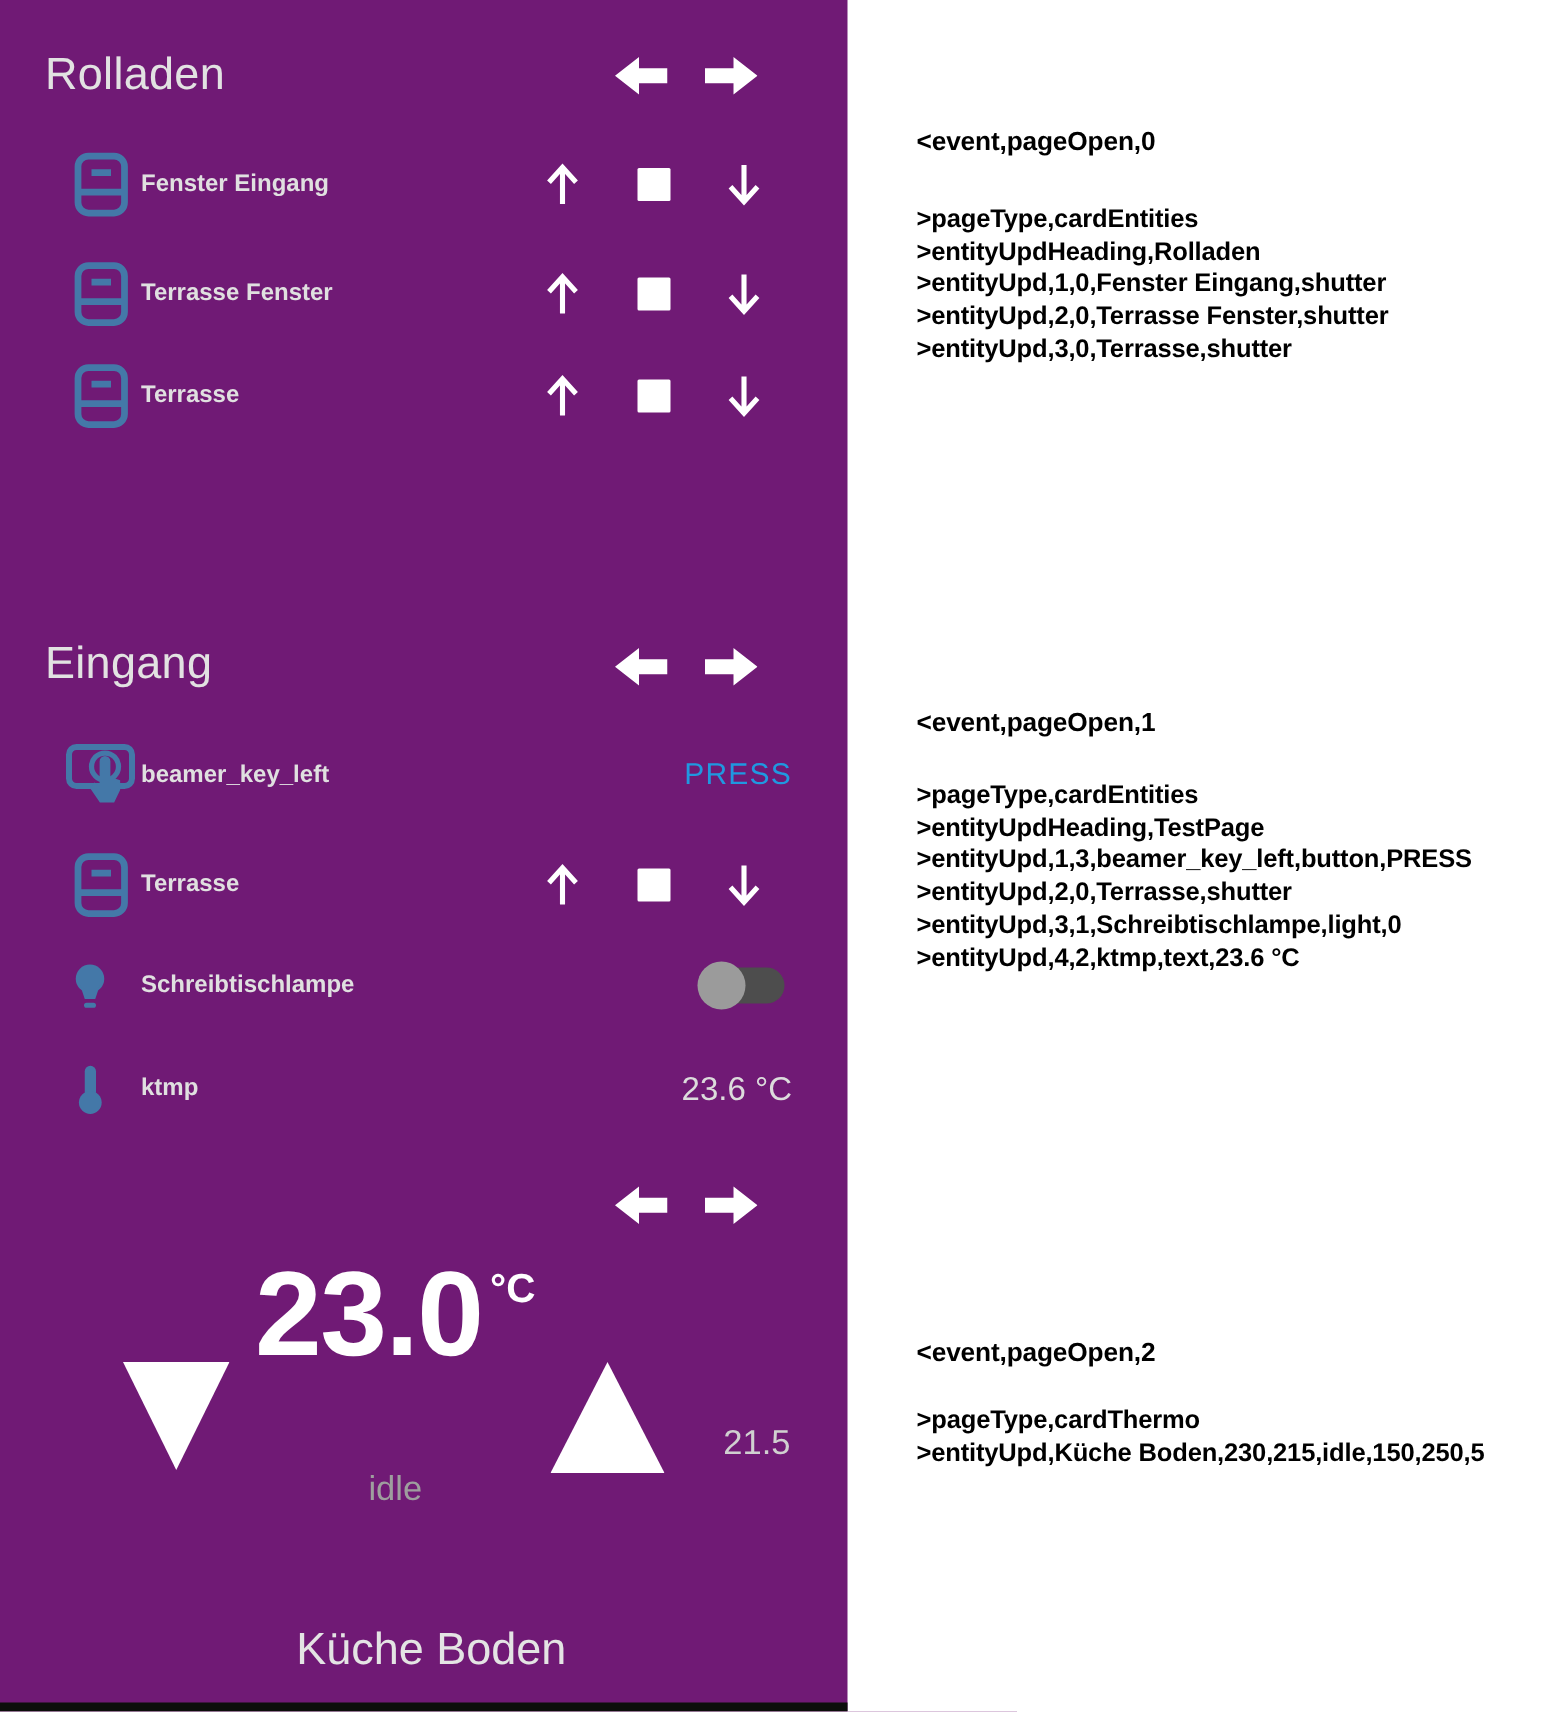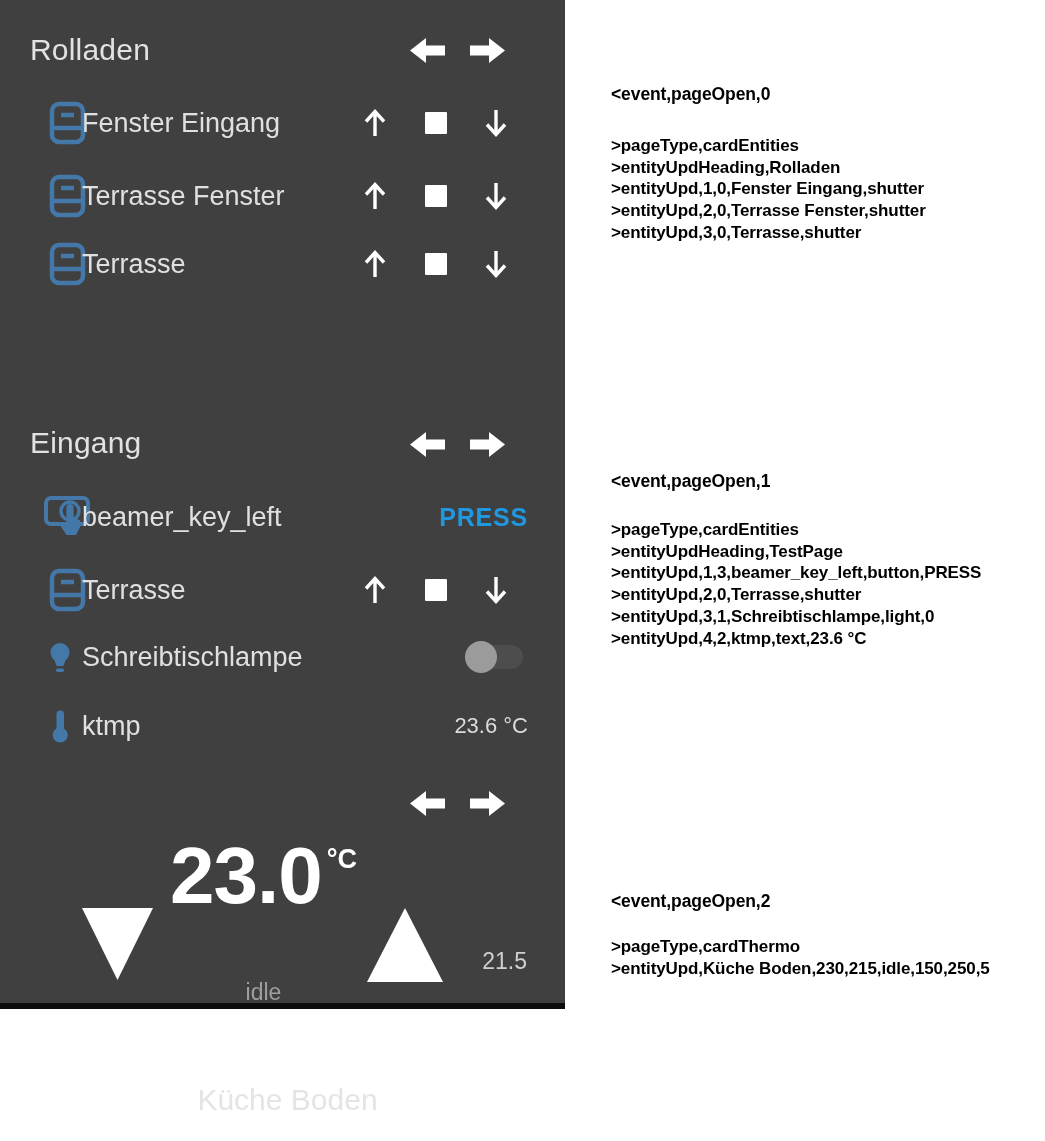--- a/index.html
+++ b/index.html
@@ -1,51 +1,51 @@
 <!DOCTYPE html>
 <html><head>
 <meta charset="utf-8">
 <style>
   * { margin:0; padding:0; box-sizing:border-box; }
   html,body { width:1045px; height:1141px; background:#ffffff; overflow:hidden; position:relative;
               font-family:"Liberation Sans", sans-serif; }
 
   
-  .panel { position:absolute; left:0; top:0; width:565px; height:1009px; background:#404040; }
+  .panel { position:absolute; left:0; top:0; width:565px; height:1141px; background:#701a75; }
   .panel-bottom-strip { position:absolute; left:0; bottom:0; width:565px; height:6px; background:#0c0e0b; }
 
   .card-heading { position:absolute; left:30px; color:#e2e2e2; font-size:30px; font-weight:400;
                   letter-spacing:0.2px; }
   .h1 { top:33px; } .h2 { top:426px; }
 
   .nav-arrow { position:absolute; width:35px; height:29px; }
   .nav-arrow svg { display:block; }
   .nav-left  { left:410px; }
   .nav-right { left:470px; }
   .nav-y1 { top:36px; } .nav-y2 { top:430px; } .nav-y3 { top:789px; }
 
   .row { position:absolute; left:0; width:565px; height:48px; }
   .r1a{top:99px;} .r1b{top:172px;} .r1c{top:240px;}
   .r2a{top:493px;} .r2b{top:566px;} .r2c{top:633px;} .r2d{top:702px;}
 
   .ent-icon { position:absolute; left:44px; top:0; width:46px; height:48px;
               display:flex; align-items:center; justify-content:center; }
   .ent-icon.slim { left:46px; width:28px; }
-  .ent-label { position:absolute; left:82px; top:50%; transform:translateY(-50%);
-               color:#e0e0e0; font-size:27px; font-weight:400; white-space:nowrap; }
+  .ent-label { position:absolute; left:94px; top:50%; transform:translateY(-50%);
+               color:#e0e0e0; font-size:16px; font-weight:700; white-space:nowrap; }
 
   .ctl-up   { position:absolute; left:361px; top:50%; transform:translateY(-50%); width:28px; height:32px; }
   .ctl-stop { position:absolute; left:425px; top:50%; transform:translateY(-50%); width:22px; height:22px;
               background:#ffffff; border-radius:1px; }
   .ctl-down { position:absolute; left:482px; top:50%; transform:translateY(-50%); width:28px; height:32px; }
 
   .ent-value { position:absolute; right:37px; top:50%; transform:translateY(-50%);
                color:#dcdcdc; font-size:22px; white-space:nowrap; }
   .press-btn { position:absolute; right:37px; top:50%; transform:translateY(-50%);
-               color:#2098e0; font-size:25px; font-weight:700; letter-spacing:0.8px;
+               color:#2098e0; font-size:20px; font-weight:400; letter-spacing:0.8px;
                background:none; border:none; cursor:pointer;
                font-family:"Liberation Sans", sans-serif;margin-left:20px; }
 
   .switch { position:absolute; right:42px; top:50%; transform:translateY(-50%);
             width:56px; height:24px; border-radius:12px; background:#4d4d4d; cursor:pointer; }
   .switch .knob { position:absolute; left:-2px; top:-4px; width:32px; height:32px;
                   border-radius:50%; background:#9b9b9b; }
 
   
   .thermo-temp { position:absolute; left:0; top:838px; width:527px; text-align:center;

